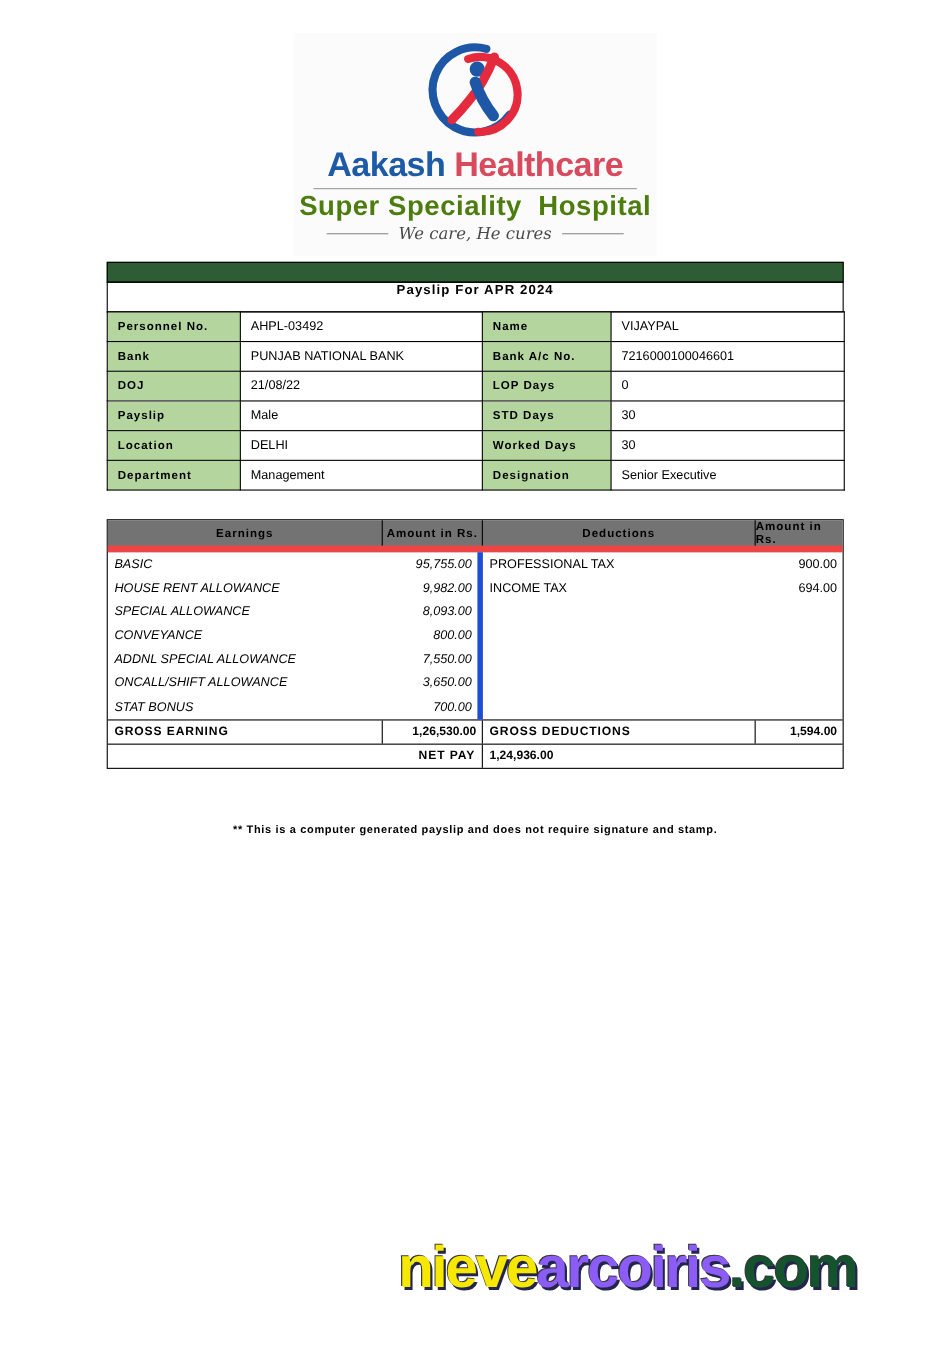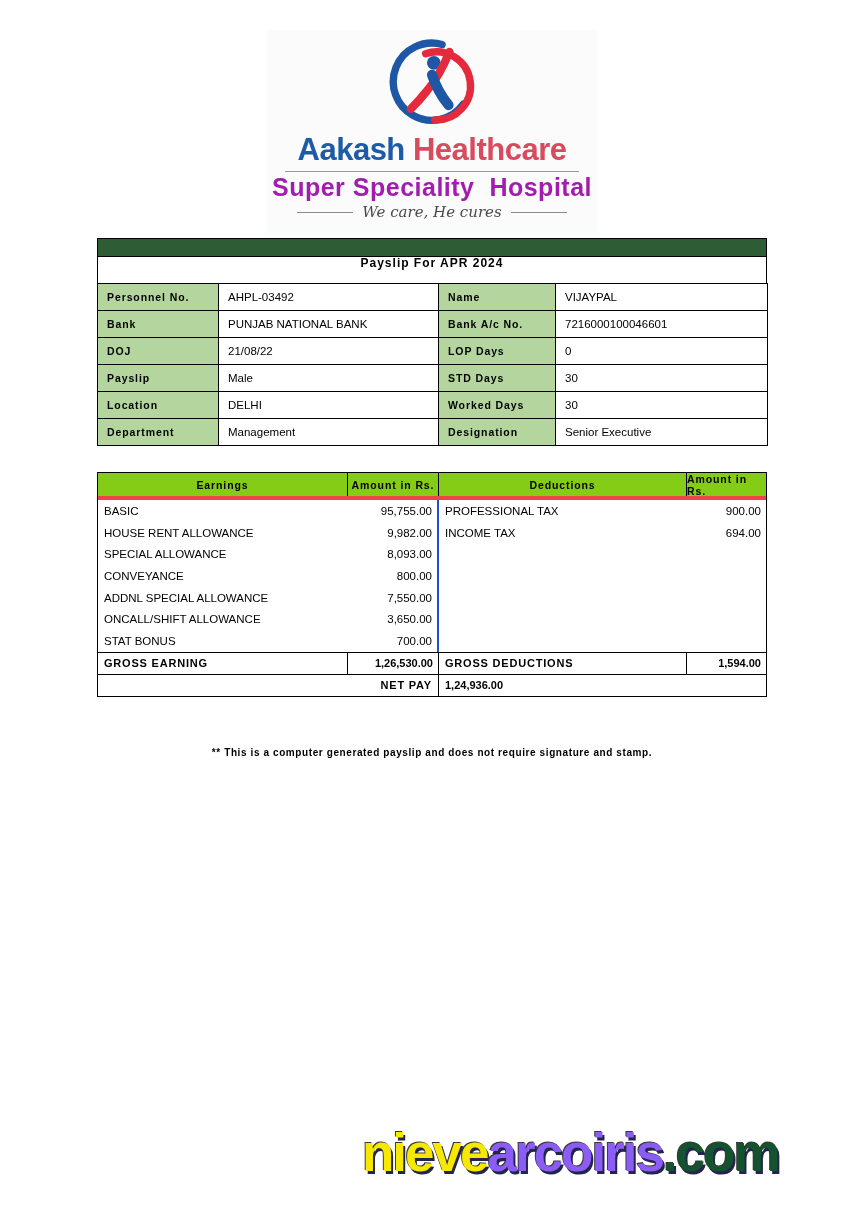--- a/index.html
+++ b/index.html
@@ -18,21 +18,21 @@
     position: absolute; top: 30px; left: 267px; width: 330px;
     background: #fbfbfb;
     display: flex; flex-direction: column; align-items: center;
     padding: 8px 0 12px;
   }
   .logo-icon { width: 92px; height: 92px; }
   .brand-line { font-size: 31px; font-weight: bold; letter-spacing: -0.5px; margin-top: 2px; white-space: nowrap; }
   .brand-blue { color: #1e5ba7; }
   .brand-red  { color: #d84b5e; }
   .brand-rule { width: 294px; height: 1px; background: #9a9a9a; margin: 3px 0 1px; }
-  .subtitle { font-size: 25px; font-weight: bold; color: #a21caf; white-space: pre; letter-spacing: 0.5px; }
+  .subtitle { font-size: 25px; font-weight: bold; color: #4d7c0f; white-space: pre; letter-spacing: 0.5px; }
   .tagline-row { display: flex; align-items: center; gap: 9px; margin-top: 1px; }
   .tag-dash { width: 56px; height: 1px; background: #8a8a8a; }
   .tagline { font-family: "DejaVu Serif", serif; font-style: italic; font-size: 15px; color: #4a4a4a; white-space: nowrap; }
 
   
   .doc { position: absolute; left: 97px; top: 238px; width: 670px; }
   .topbar { height: 19px; background: #2e5c34; border: 1px solid #000; }
   .title-row {
     height: 28px; border: 1px solid #000; margin-top: -1px;
     display: flex; align-items: flex-end; justify-content: center;
@@ -40,29 +40,29 @@
   }
 
   table.info-table { width: 670px; border-collapse: collapse; table-layout: fixed; margin-top: -1px; }
   table.info-table td {
     border: 1px solid #000; height: 27px; font-size: 11.5px;
     padding: 0 0 0 9px; vertical-align: middle; overflow: hidden; white-space: nowrap;
   }
   table.info-table td.lbl { background: #b4d69e; font-weight: bold; font-size: 10.5px; letter-spacing: 0.9px; }
 
   .etable { margin-top: 26px; border: 1px solid #000; width: 670px; }
-  .ehead { display: flex; background: #84cc16; border-bottom: 4px solid #ef4444; font-weight: bold; font-size: 10.5px; letter-spacing: 0.9px; }
+  .ehead { display: flex; background: #737373; border-bottom: 6px solid #ef4444; font-weight: bold; font-size: 10.5px; letter-spacing: 0.9px; }
   .ehead > div { height: 23px; display: flex; align-items: center; justify-content: center; }
   .h-earn { width: 250px; border-right: 1px solid #000; }
   .h-am1  { width: 91px;  border-right: 1px solid #000; }
   .h-ded  { width: 248px; border-right: 1px solid #000; }
   .h-am2  { width: 79px; }
 
   .ebody { display: flex; }
-  .ebody-left  { width: 341px; border-right: 2px solid #1d4ed8; }
+  .ebody-left  { width: 341px; border-right: 5px solid #1d4ed8; font-style: italic; }
   .ebody-right { width: 327px; }
   .erow { display: flex; height: 21.7px; align-items: center; font-size: 11.5px; }
   .erow .nm { flex: 1; padding-left: 6px; white-space: nowrap; overflow: hidden; }
   .erow .am { width: 88px; text-align: right; padding-right: 5px; }
 
   .egross { display: flex; border-top: 1px solid #000; font-weight: bold; font-size: 11px; }
   .egross > div { height: 21px; display: flex; align-items: center; }
   .g1 { width: 250px; border-right: 1px solid #000; padding-left: 6px; letter-spacing: 0.8px; }
   .g2 { width: 91px;  border-right: 1px solid #000; justify-content: flex-end; padding-right: 5px; }
   .g3 { width: 248px; border-right: 1px solid #000; padding-left: 6px; letter-spacing: 0.8px; }

